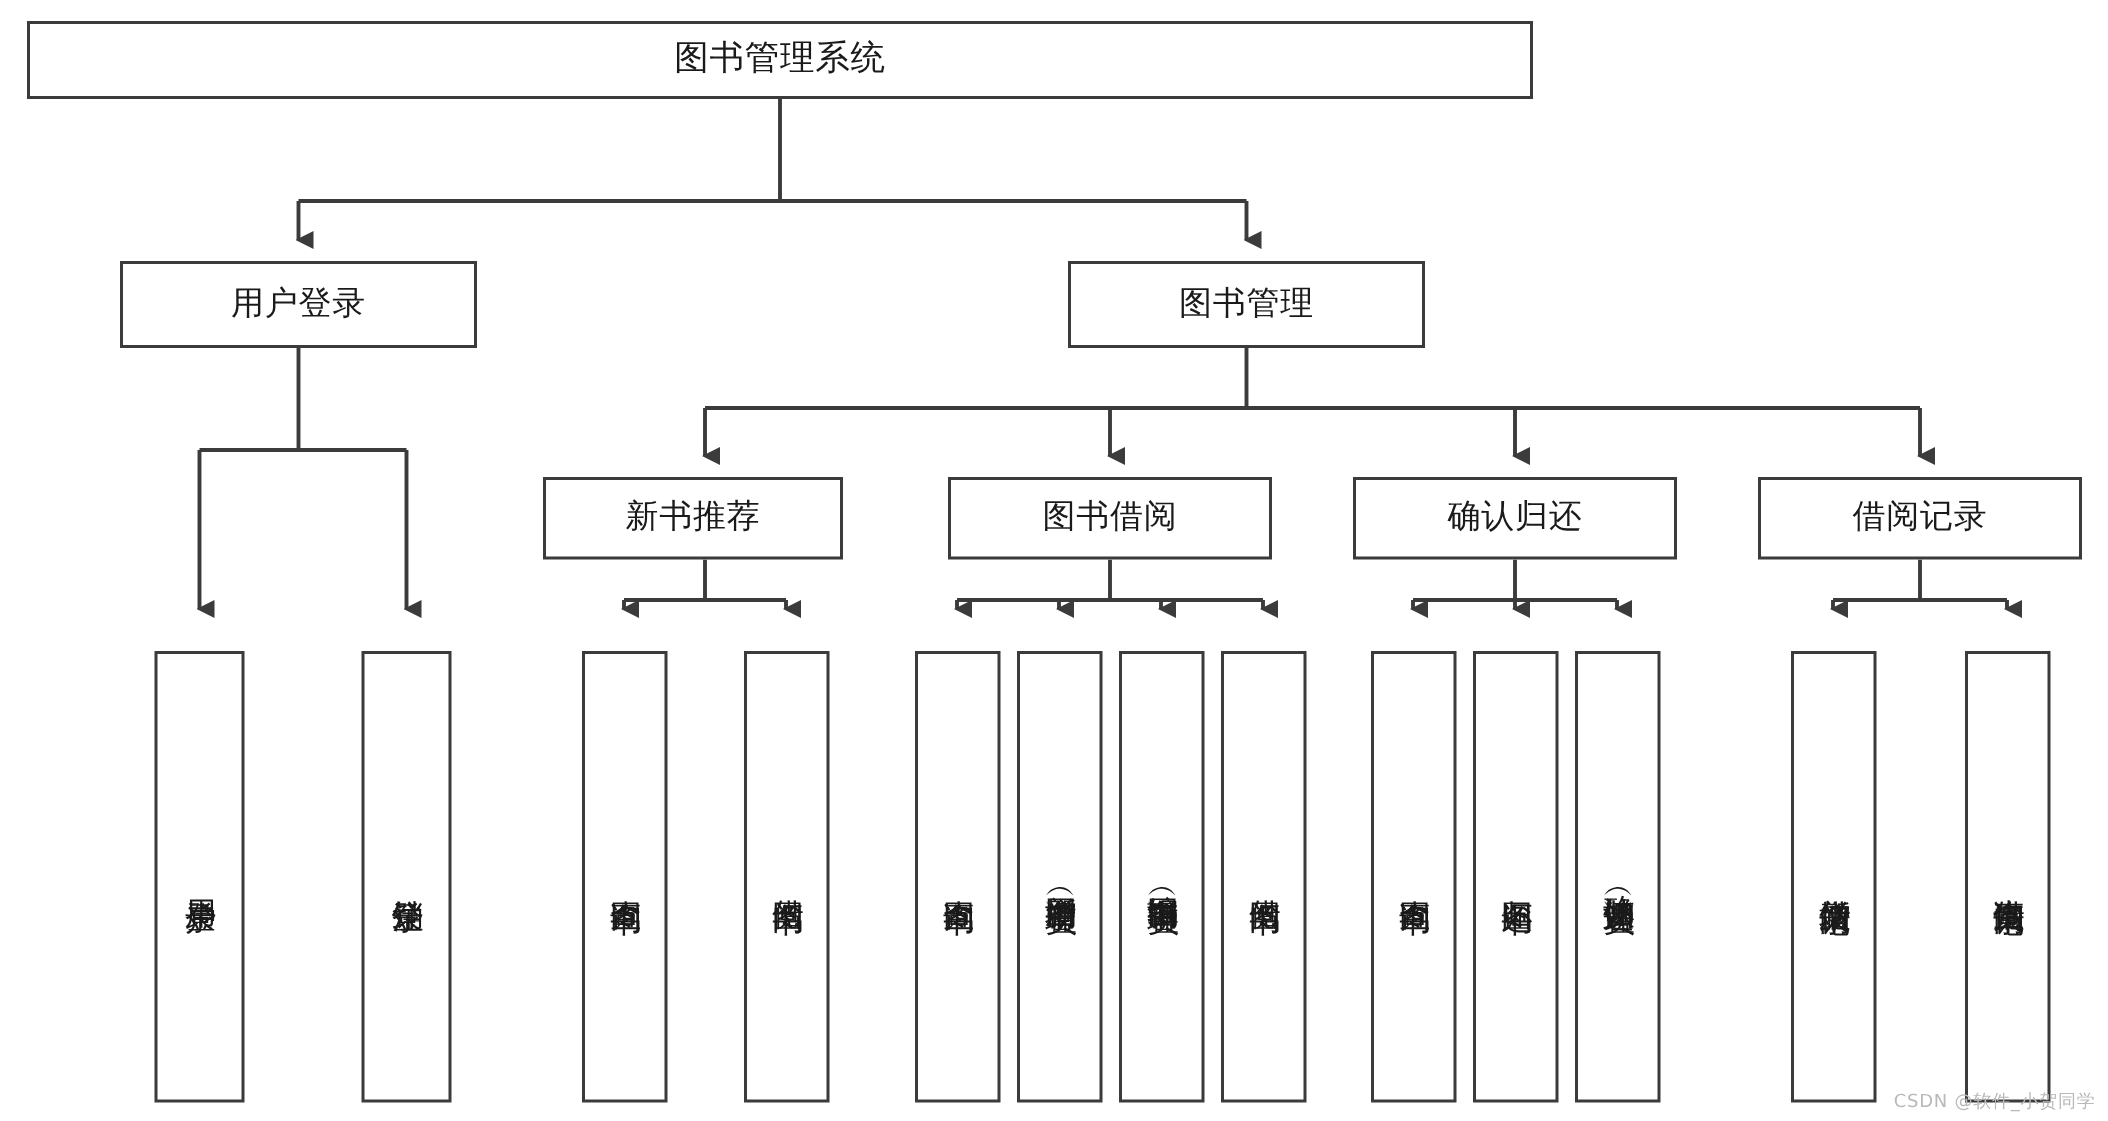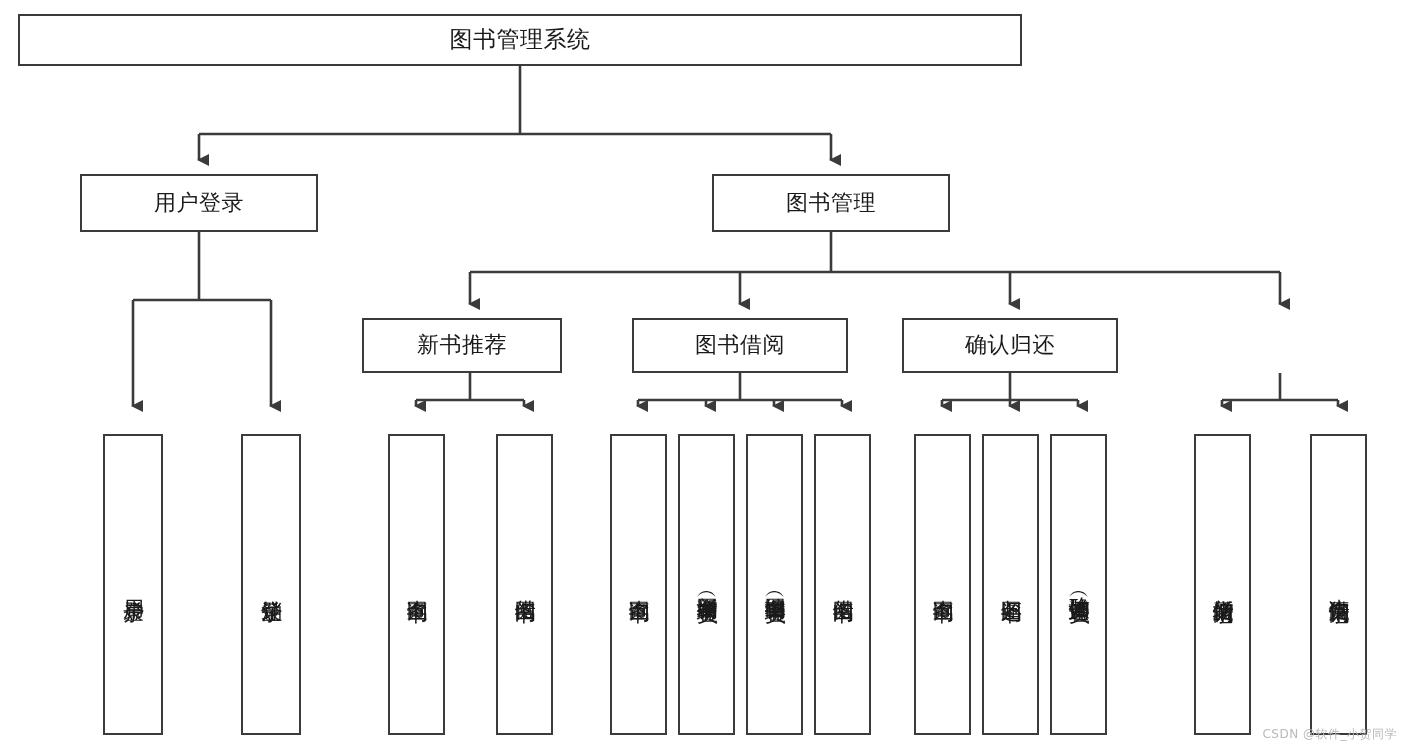--- a/index.html
+++ b/index.html
@@ -128,20 +128,21 @@
   </svg>
 
   <div class="node node-h node-root" style="left:18px; top:14px; width:1004px; height:52px;">图书管理系统</div>
 
   <div class="node node-h" style="left:80px; top:174px; width:238px; height:58px;">用户登录</div>
   <div class="node node-h" style="left:712px; top:174px; width:238px; height:58px;">图书管理</div>
 
   <div class="node node-h" style="left:362px; top:318px; width:200px; height:55px;">新书推荐</div>
   <div class="node node-h" style="left:632px; top:318px; width:216px; height:55px;">图书借阅</div>
   <div class="node node-h" style="left:902px; top:318px; width:216px; height:55px;">确认归还</div>
+  <div class="node node-h" style="left:1172px; top:318px; width:216px; height:55px;">借阅记录</div>
 
   <div class="node node-v" style="left:103px; top:434px; width:60px; height:301px;">
     <span class="vlabel">用户登录</span>
   </div>
   <div class="node node-v" style="left:241px; top:434px; width:60px; height:301px;">
     <span class="vlabel">注销登录</span>
   </div>
 
   <div class="node node-v" style="left:388px; top:434px; width:57px; height:301px;">
     <span class="vlabel">查询图书</span>

